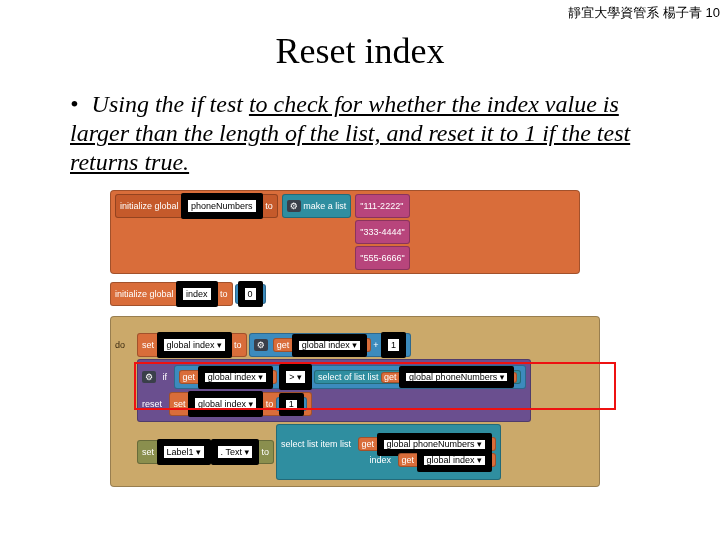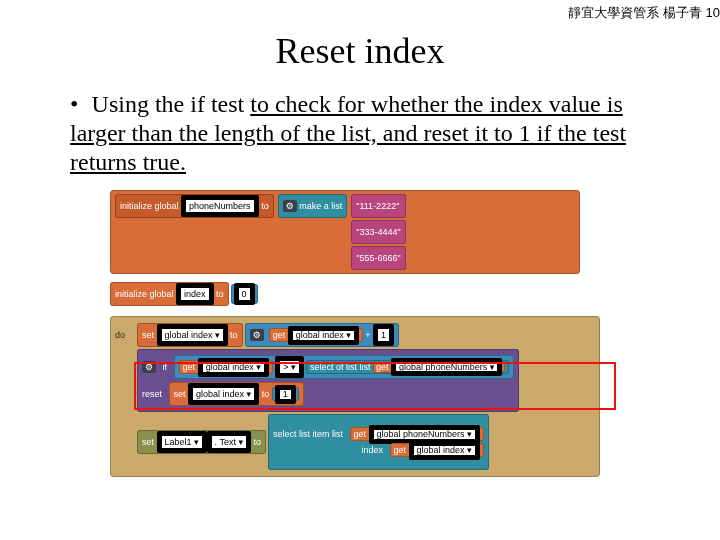--- a/index.html
+++ b/index.html
@@ -23,20 +23,21 @@
   .title {
     text-align: center;
     font-size: 36px;
     margin-top: 30px;
     margin-bottom: 18px;
   }
   .bullet-wrap {
     padding: 0 70px;
     font-size: 24px;
     line-height: 1.2;
+    font-style: italic;
   }
   .bullet-wrap .dot {
     display: inline-block;
     width: 0.9em;
   }
   .ul-part { text-decoration: underline; }
   .figure {
     position: relative;
     margin: 14px 0 0 110px;
     width: 510px;
@@ -55,21 +56,21 @@
     height: 14px;
   }
   .row { display: flex; align-items: center; gap: 2px; margin: 2px 0; }
   .orange   { background: #d96d3a; }
   .orange-d { background: #c55a2b; }
   .teal     { background: #2f8ea0; }
   .blue     { background: #3c8bbd; }
   .magenta  { background: #b8457c; }
   .purple   { background: #6a4f8f; }
   .olive    { background: #8a8f4e; }
-  .white-sq { background:#fff; color:#000; border:5px solid #000000; padding:0 3px; border-radius:2px; height:12px; display:inline-flex; align-items:center;}
+  .white-sq { background:#fff; color:#000; border:7px solid #000000; padding:0 3px; border-radius:2px; height:12px; display:inline-flex; align-items:center;}
   .dark-sq  { background:#3a3f4a; padding:0 3px; border-radius:2px; height:12px; display:inline-flex; align-items:center;}
   .chunk1 { position: relative; width: 470px; }
   .orange-body {
     background:#d96d3a; border:1px solid rgba(0,0,0,.25);
     border-radius:4px; padding:3px 4px 3px 4px; display:flex; align-items:flex-start;
   }
   .list-col { display:flex; flex-direction:column; gap:2px; margin-left:4px;}
   .chunk2 { margin-top:8px; }
   .chunk3 { margin-top:10px; position:relative; }
   .sand-body{
@@ -122,21 +123,21 @@
       </span>
       <span class="blk blue" style="padding:2px 2px">
         <span class="white-sq">0</span>
       </span>
     </div>
   </div>
 
   <div class="chunk3">
     <div class="sand-body">
 
-      <div class="row" style="margin-top:2px">
+      <div class="row" style="margin-top:12px">
         <span style="color:#3a2a10; width:20px">do</span>
         <span class="blk orange">
           <span>set</span>&nbsp;
           <span class="white-sq">global index ▾</span>&nbsp;
           <span>to</span>
         </span>
         <span class="blk blue">
           <span class="dark-sq">⚙</span>&nbsp;&nbsp;
           <span class="blk orange" style="height:10px;padding:1px 3px">
             <span>get</span>&nbsp;

